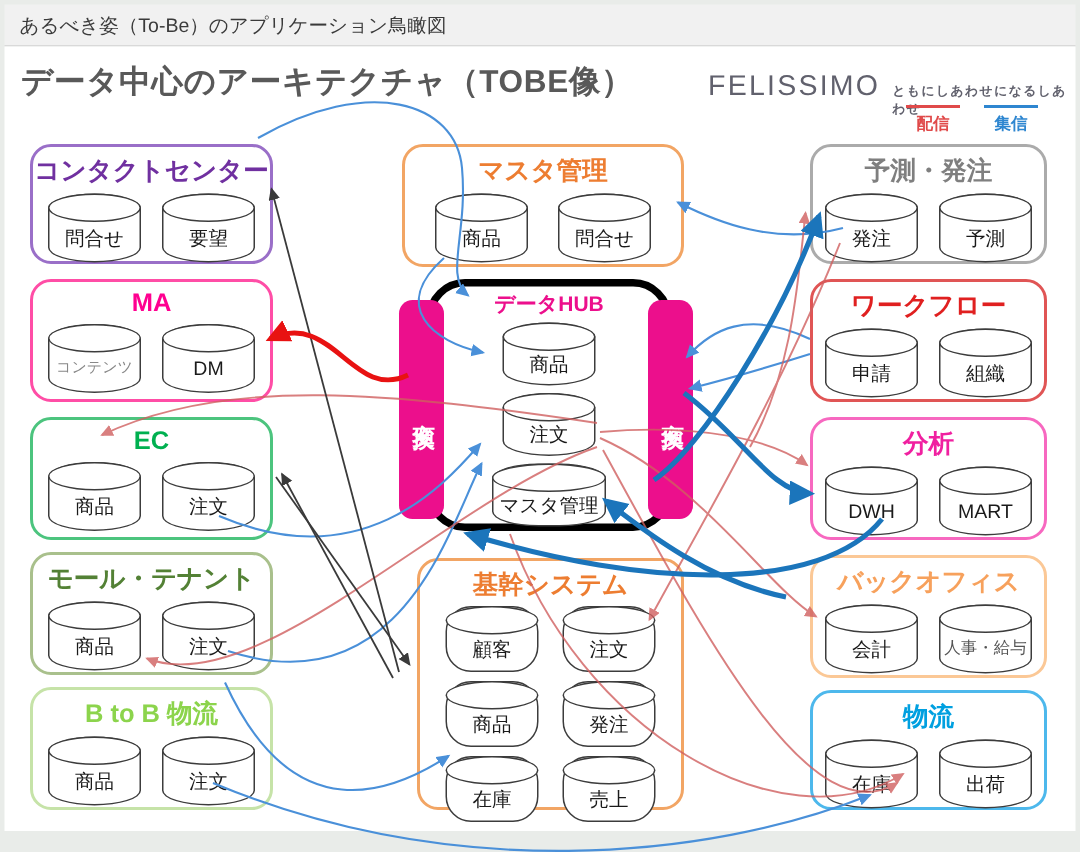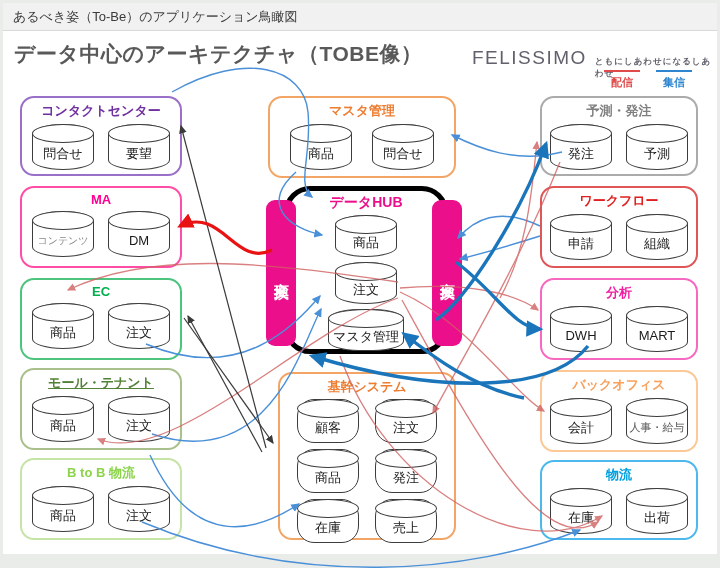--- a/index.html
+++ b/index.html
@@ -12,36 +12,36 @@
   .heading { position:absolute; left:14px; top:40px; font-size:21px; font-weight:bold; color:#595959; letter-spacing:.5px; }
   .brand { position:absolute; left:472px; top:47px; color:#61616d; display:flex; align-items:baseline; gap:8px; }
   .brand .logo { font-size:19px; letter-spacing:1.5px; font-weight:500; }
   .brand .tag { font-size:8.5px; letter-spacing:1px; font-weight:bold; }
   .legend { position:absolute; top:70px; left:604px; display:flex; gap:16px; }
   .legend .item { width:36px; text-align:center; font-size:11px; font-weight:bold; padding-top:3px; }
   .legend .item.dist { color:#e04a4a; border-top:2px solid #e04a4a; }
   .legend .item.coll { color:#2e86d0; border-top:2px solid #2e86d0; }
 
   .group { position:absolute; background:#fff; border-radius:14px; border:2px solid #999; }
-  .gtitle { text-align:center; font-size:13px; font-weight:bold; margin-top:4px; white-space:nowrap; }
+  .gtitle { text-align:center; font-size:17px; font-weight:bold; margin-top:4px; white-space:nowrap; }
   .dbs { display:flex; justify-content:center; gap:14px; margin-top:4px; }
 
   .db { position:relative; width:62px; height:46px; background:#fff; border:1.5px solid #3c3c3c; border-radius:31px/10px; }
   .db::before { content:""; position:absolute; top:-1px; left:-1px; right:-1px; height:17px;
                 border:1.5px solid #3c3c3c; border-radius:50%; background:#fff; }
   .db span { position:absolute; left:0; right:0; top:15px; bottom:1px; display:flex; align-items:center;
              justify-content:center; font-size:13px; color:#1a1a1a; text-align:left; line-height:1.05; }
   .db.small span { font-size:10px; color:#888; }
   .db.gray2 span { font-size:11px; color:#555; }
 
   
   .g-contact  { border-color:#9a6fc8; } .g-contact  .gtitle{ color:#7030a0; }
   .g-ma       { border-color:#ff4da6; } .g-ma       .gtitle{ color:#ff0090; }
   .g-ec       { border-color:#4cc47e; } .g-ec       .gtitle{ color:#00b050; }
-  .g-mall     { border-color:#a9c08c; } .g-mall     .gtitle{ color:#538135;text-decoration:underline; }
+  .g-mall     { border-color:#a9c08c; } .g-mall     .gtitle{ color:#538135; }
   .g-btob     { border-color:#c6e3a8; } .g-btob     .gtitle{ color:#8cd44c; }
   .g-master   { border-color:#f2a564; } .g-master   .gtitle{ color:#ed7d31; }
   .g-core     { border-color:#f2a564; } .g-core     .gtitle{ color:#ed7d31; }
   .g-forecast { border-color:#ababab; } .g-forecast .gtitle{ color:#7f7f7f; }
   .g-workflow { border-color:#e05555; } .g-workflow .gtitle{ color:#e02020; }
   .g-analytics{ border-color:#f768c0; } .g-analytics .gtitle{ color:#f020a0; }
   .g-backoffice{border-color:#fbc896; } .g-backoffice .gtitle{ color:#f7a15c; }
   .g-logi     { border-color:#4db8ec; } .g-logi     .gtitle{ color:#00a0e0; }
 
   .hub { position:absolute; left:284px; top:186px; width:164px; height:168px; background:#fff;

